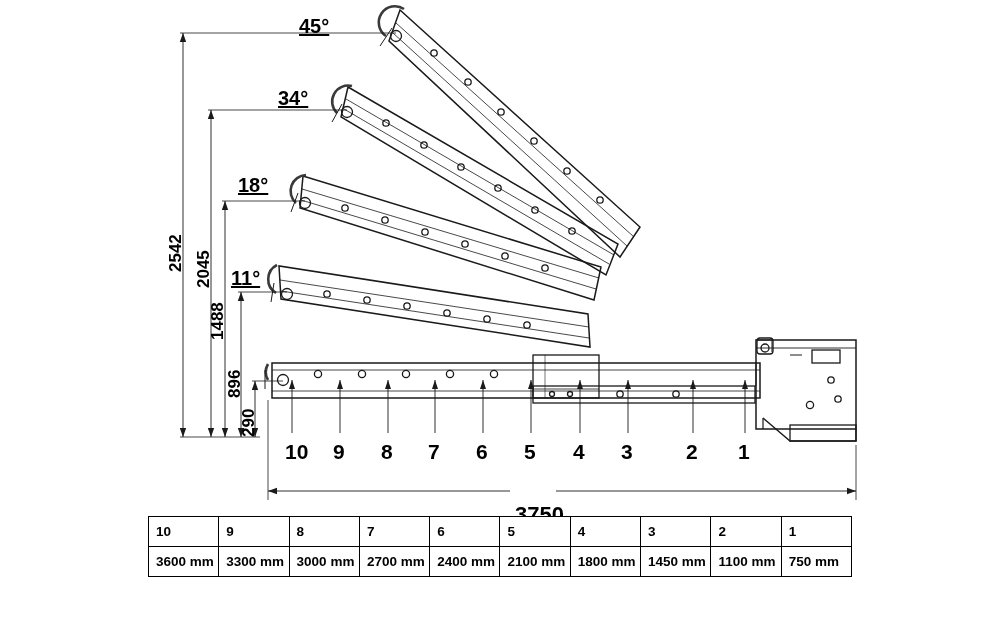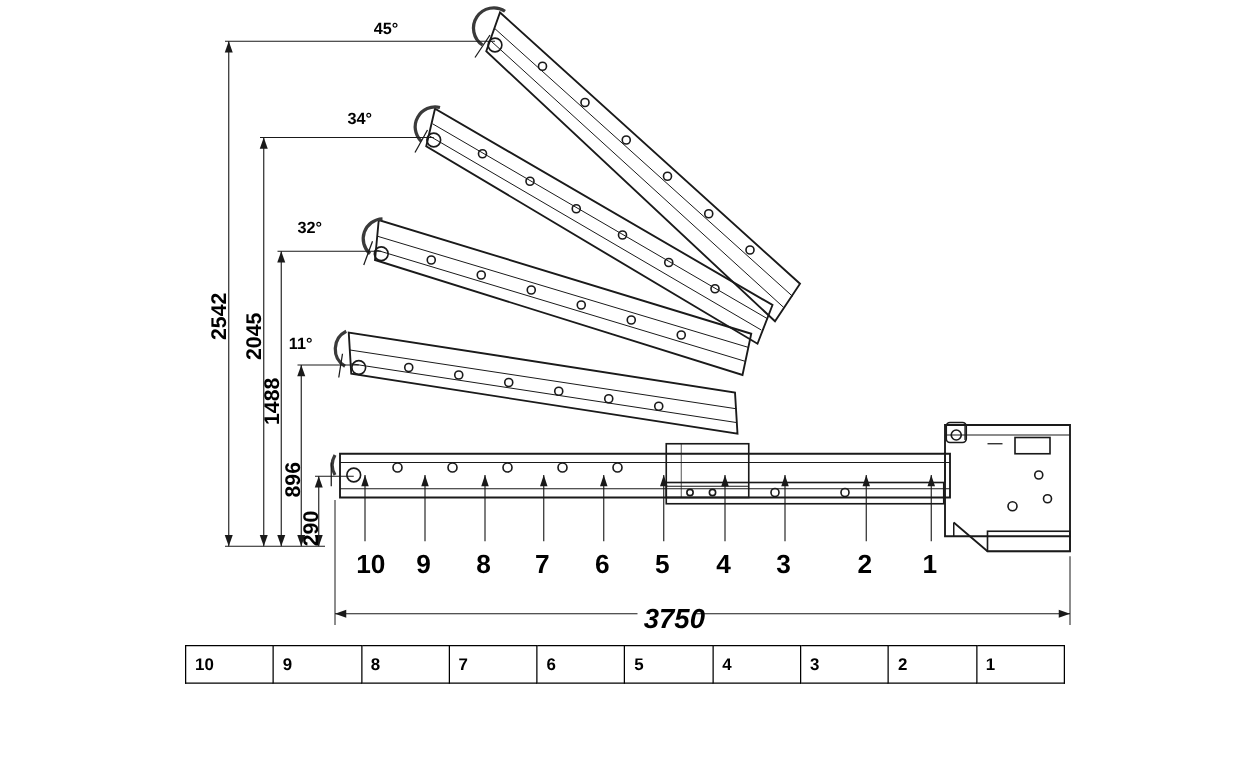--- a/index.html
+++ b/index.html
@@ -28,21 +28,21 @@
     height: 625px;
   }
   .lbl {
     position: absolute;
     font-family: "Liberation Sans", sans-serif;
     font-weight: bold;
     color: #000;
     white-space: nowrap;
     line-height: 1;
   }
-  .angle-lbl { font-size: 13px; }
+  .angle-lbl { font-size: 20px; text-decoration: underline; }
   .dim-v {
     transform-origin: left top;
     transform: rotate(-90deg);
     font-size: 17px;
   }
   .pos-lbl { font-size: 21px; }
   .span-lbl { font-size: 22px; }
 
   
   #spec-table {
@@ -237,52 +237,64 @@
       <g fill="#1a1a1a" stroke="none">
         <path d="M268,491 l9,-3.2 l0,6.4 z"></path>
         <path d="M856,491 l-9,-3.2 l0,6.4 z"></path>
       </g>
 
     </g>
   </svg>
 
   <div class="lbl angle-lbl" style="left:299px; top:16px;">45°</div>
   <div class="lbl angle-lbl" style="left:278px; top:88px;">34°</div>
-  <div class="lbl angle-lbl" style="left:238px; top:175px;">32°</div>
+  <div class="lbl angle-lbl" style="left:238px; top:175px;">18°</div>
   <div class="lbl angle-lbl" style="left:231px; top:268px;text-align:center;">11°</div>
 
   <div class="lbl dim-v" style="left:167px; top:272px;">2542</div>
   <div class="lbl dim-v" style="left:195px; top:288px;">2045</div>
   <div class="lbl dim-v" style="left:209px; top:340px;">1488</div>
   <div class="lbl dim-v" style="left:226px; top:398px;">896</div>
   <div class="lbl dim-v" style="left:240px; top:437px;">290</div>
 
   <div class="lbl pos-lbl" style="left:285px; top:441px;">10</div>
   <div class="lbl pos-lbl" style="left:333px; top:441px;">9</div>
   <div class="lbl pos-lbl" style="left:381px; top:441px;">8</div>
   <div class="lbl pos-lbl" style="left:428px; top:441px;">7</div>
   <div class="lbl pos-lbl" style="left:476px; top:441px;">6</div>
   <div class="lbl pos-lbl" style="left:524px; top:441px;">5</div>
   <div class="lbl pos-lbl" style="left:573px; top:441px;">4</div>
   <div class="lbl pos-lbl" style="left:621px; top:441px;">3</div>
   <div class="lbl pos-lbl" style="left:686px; top:441px;">2</div>
   <div class="lbl pos-lbl" style="left:738px; top:441px;">1</div>
 
-  <div class="lbl span-lbl" style="left:515px; top:484px;font-style:italic;">3750</div>
+  <div class="lbl span-lbl" style="left:515px; top:504px;">3750</div>
 
   <table id="spec-table">
     <tbody>
       <tr>
         <td>10</td>
         <td>9</td>
         <td>8</td>
         <td>7</td>
         <td>6</td>
         <td>5</td>
         <td>4</td>
         <td>3</td>
         <td>2</td>
         <td>1</td>
       </tr>
+      <tr>
+        <td>3600 mm</td>
+        <td>3300 mm</td>
+        <td>3000 mm</td>
+        <td>2700 mm</td>
+        <td>2400 mm</td>
+        <td>2100 mm</td>
+        <td>1800 mm</td>
+        <td>1450 mm</td>
+        <td>1100 mm</td>
+        <td>750 mm</td>
+      </tr>
     </tbody>
   </table>
 
 </div>
 
 </body></html>

